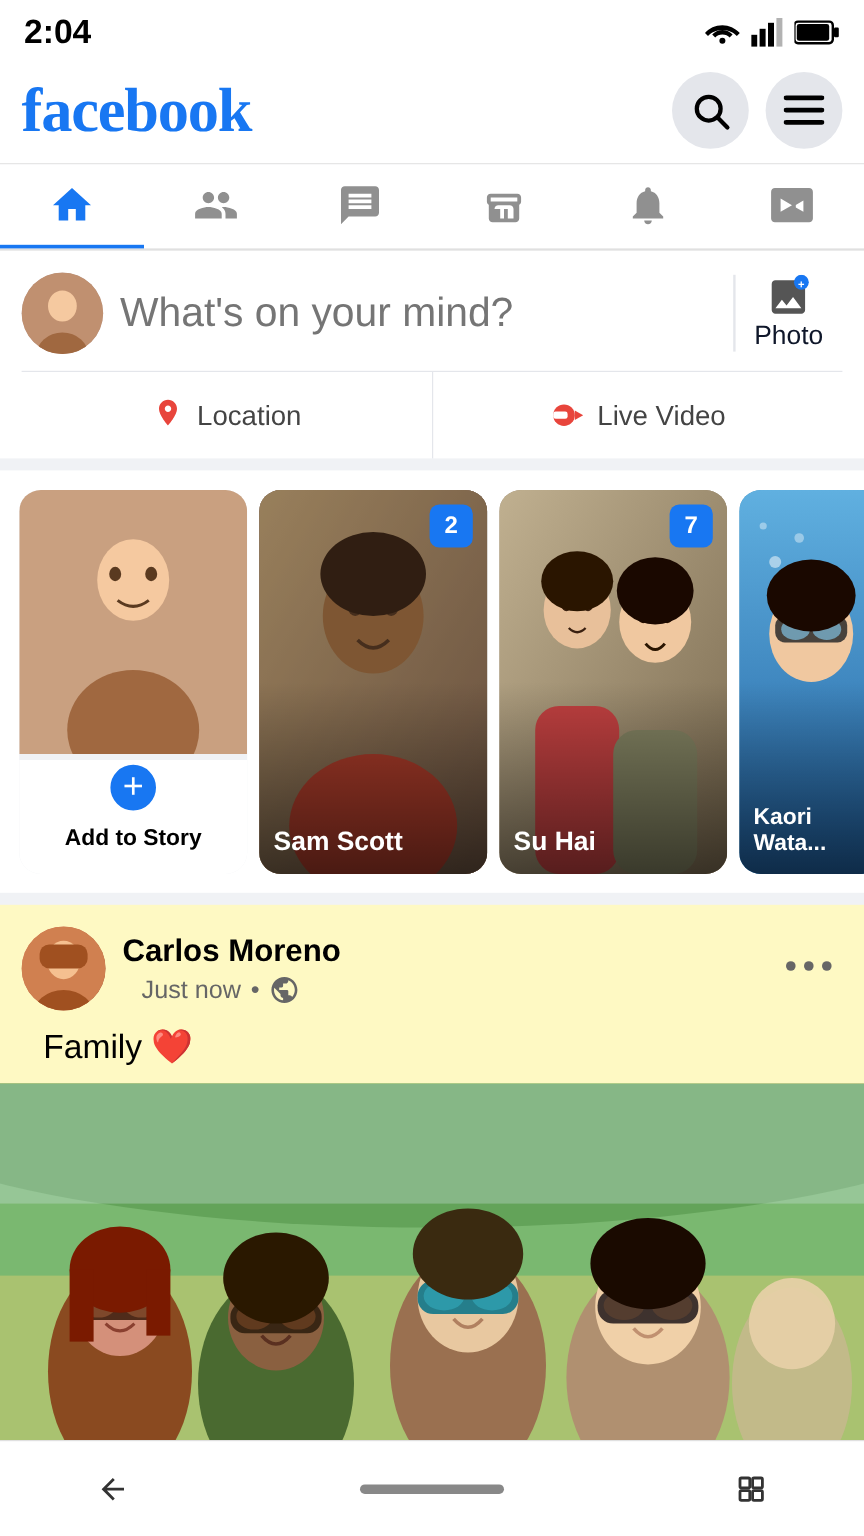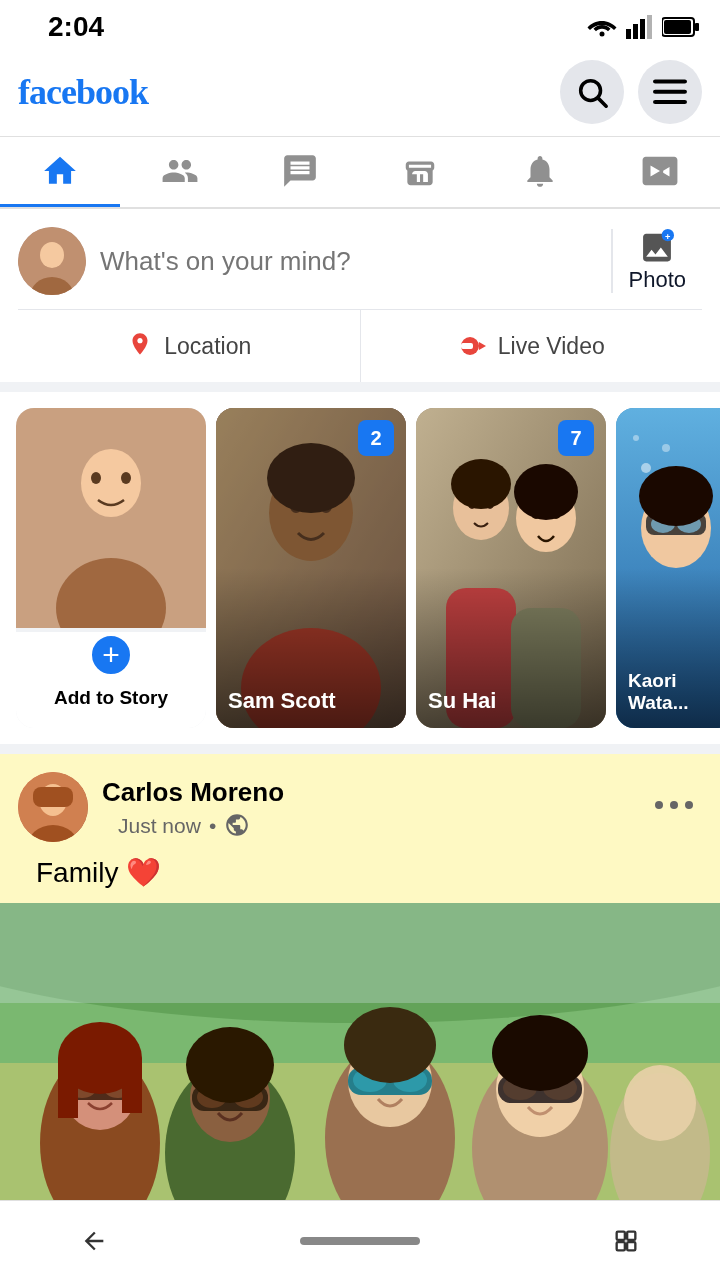--- a/index.html
+++ b/index.html
@@ -18,42 +18,41 @@
       display: flex;
       justify-content: space-between;
       align-items: center;
       padding: 10px 20px 6px;
       height: 50px;
     }
     .status-time {
       font-size: 28px;
       font-weight: bold;
       color: #000;
-      margin-left: 28px;
     }
     .status-icons {
       display: flex;
       align-items: center;
       gap: 8px;
     }
     .status-icons svg {
       fill: #000;
     }
 
     
     .header {
       background: white;
       display: flex;
       align-items: center;
       justify-content: space-between;
       padding: 10px 18px 12px;
       border-bottom: 1px solid #e0e0e0;
     }
     .fb-logo {
-      font-size: 36px;
+      font-size: 52px;
       font-weight: 800;
       color: #1877f2;
       letter-spacing: -1px;
       font-family: Georgia, serif;
     }
     .header-actions {
       display: flex;
       gap: 14px;
       align-items: center;
     }
@@ -117,21 +116,21 @@
       height: 68px;
       border-radius: 50%;
       background: #c0a090;
       overflow: hidden;
       flex-shrink: 0;
     }
     .composer-input {
       flex: 1;
       background: none;
       border: none;
-      font-size: 26px;
+      font-size: 34px;
       color: #c2410c;
       outline: none;
       cursor: pointer;
     }
     .composer-photo {
       display: flex;
       flex-direction: column;
       align-items: center;
       padding: 0 16px;
       border-left: 2px solid #e4e6eb;

